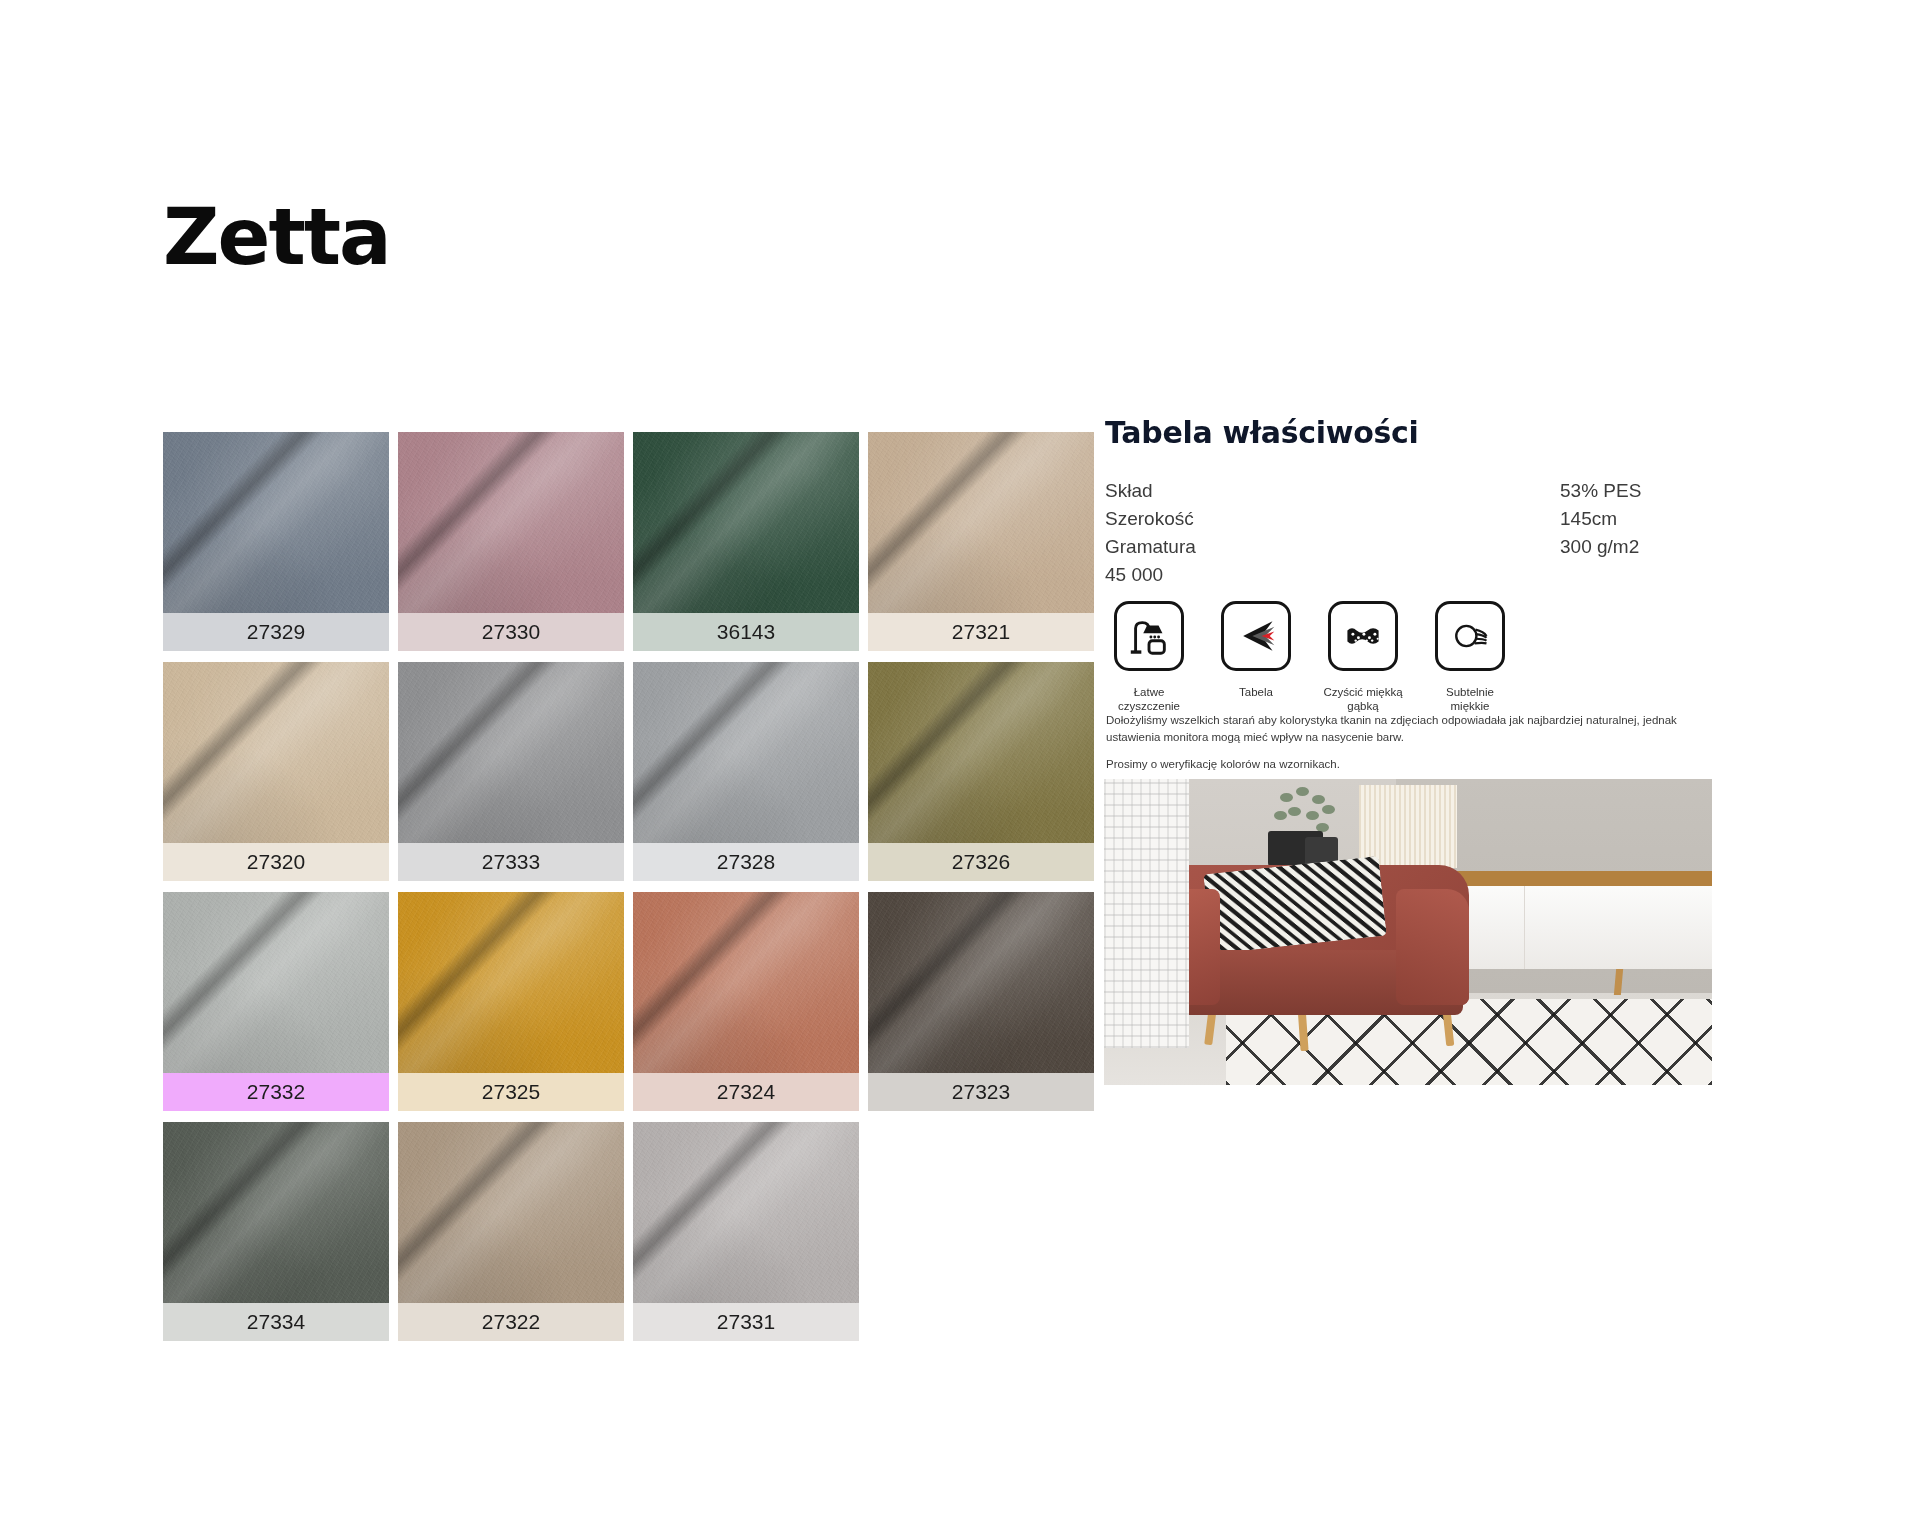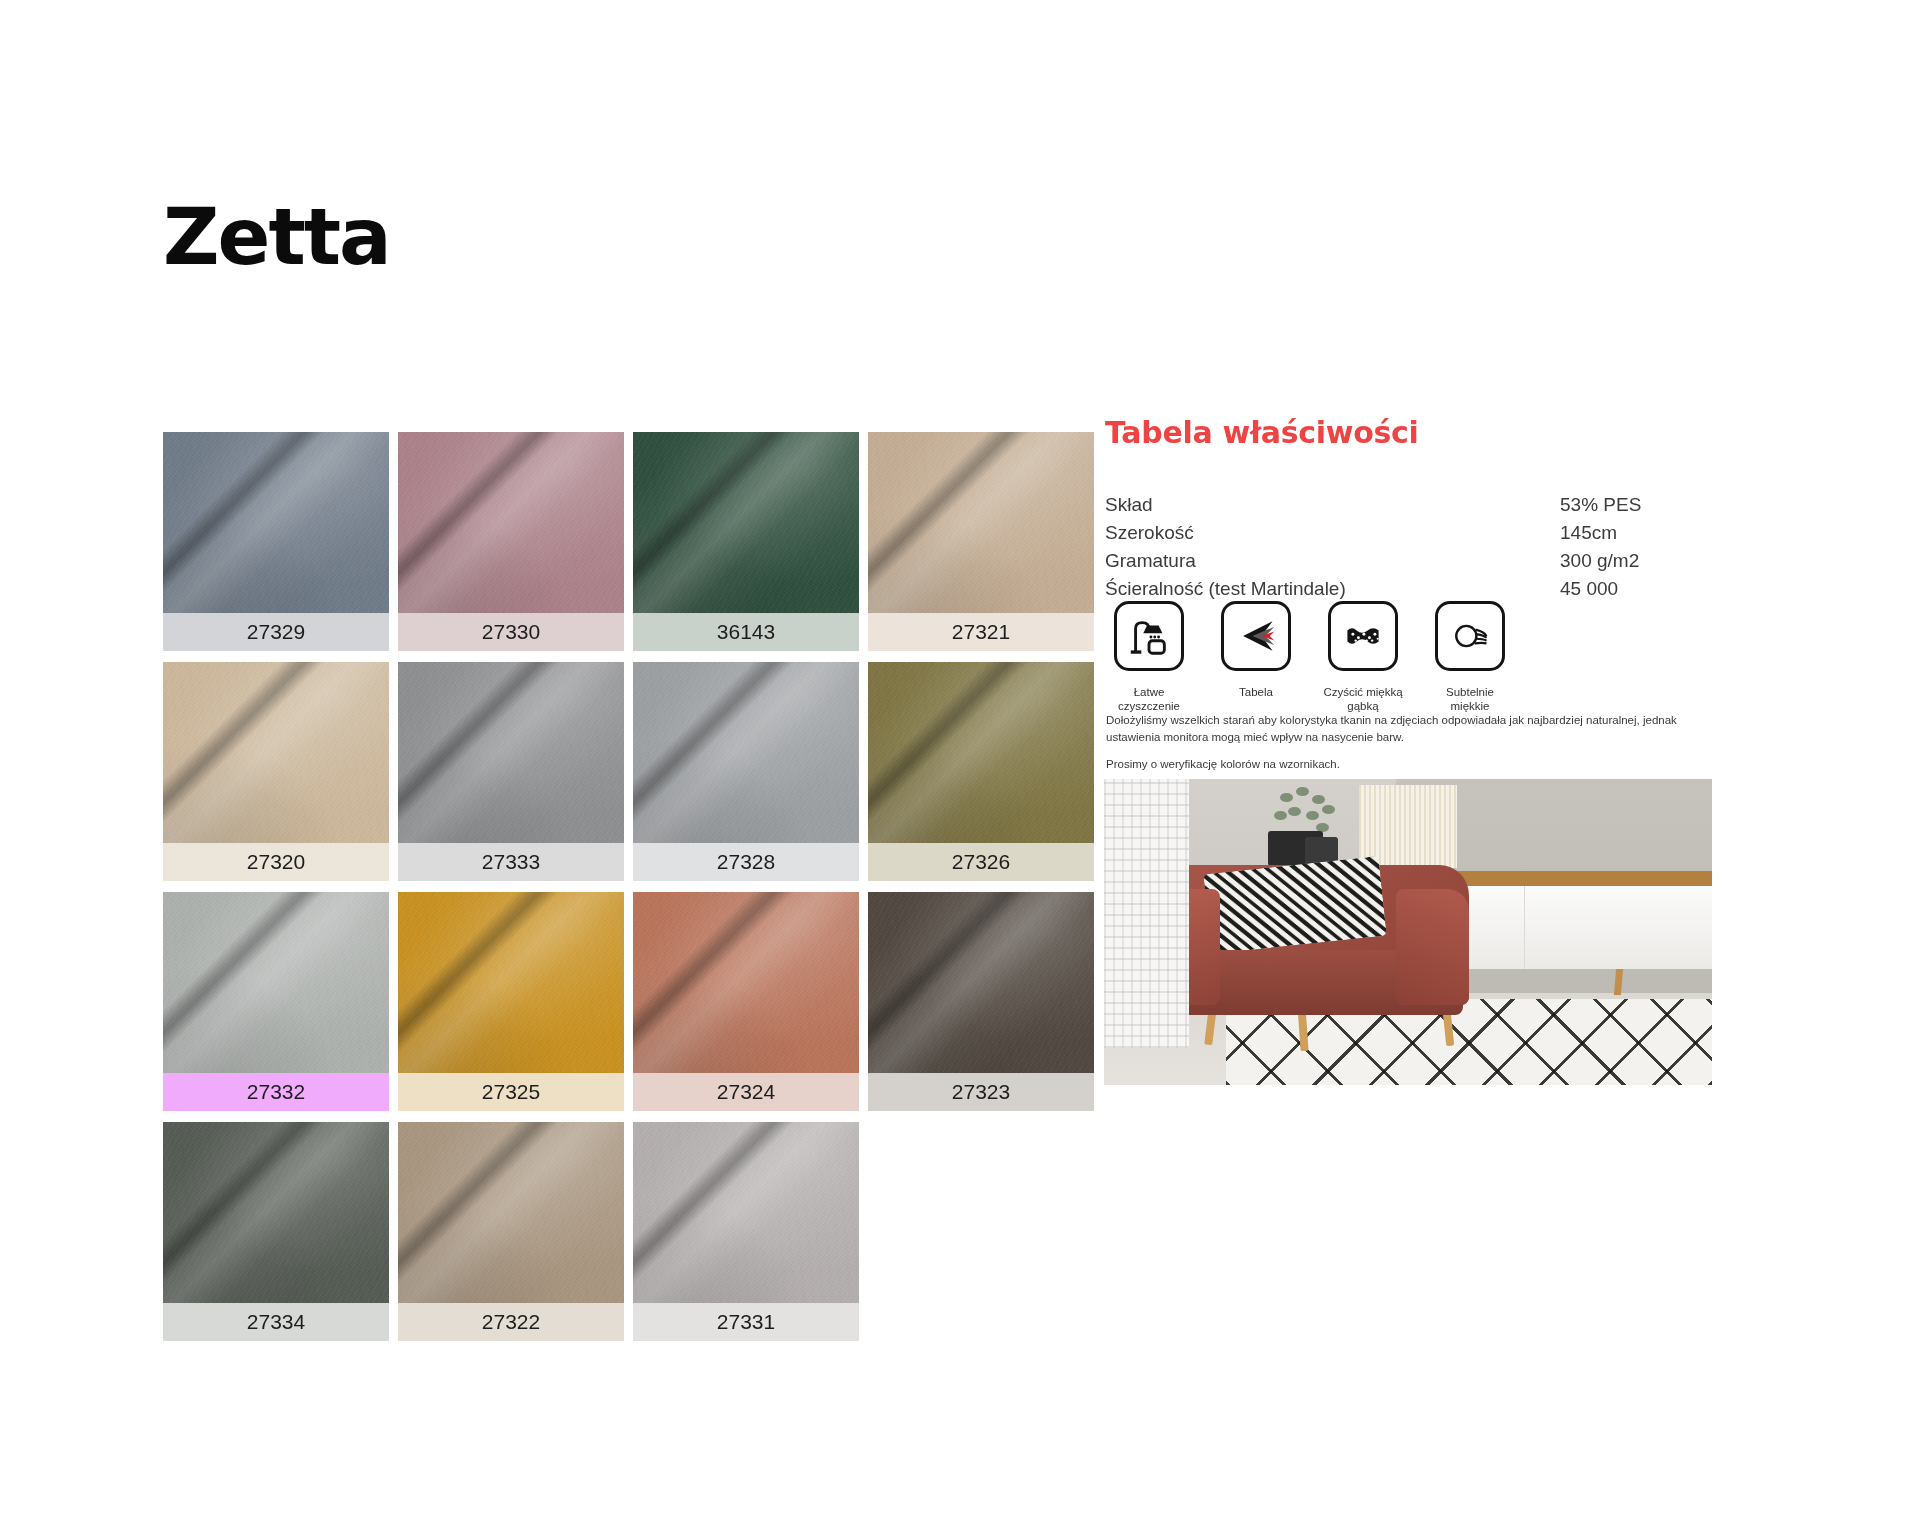--- a/index.html
+++ b/index.html
@@ -74,22 +74,22 @@
     position:relative; z-index:3;
     height:38px; line-height:38px;
     text-align:center;
     font-size:21px; color:#1d1d1d;
     font-family:"Liberation Sans", sans-serif;
   }
 
   
   .props { position:absolute; left:1105px; top:415px; width:640px; }
   .props h2 {
-    font-size:30px; font-weight:700; color:#ef4444;
-    letter-spacing:-0.3px; margin-bottom:41px;
+    font-size:30px; font-weight:700; color:#0f172a;
+    letter-spacing:-0.3px; margin-bottom:27px;
     font-family:"DejaVu Sans", sans-serif;
   }
   .prop-table { width:100%; }
   .prop-row { display:flex; font-size:19px; color:#3c3c3c; line-height:1.48; }
   .prop-key { width:455px; }
   .prop-val { flex:1; }
 
   
   .icons { position:absolute; left:1108px; top:601px; display:flex; gap:25px; }
   .icon-cell { width:82px; text-align:center; }
@@ -341,21 +341,20 @@
         </div>
         <div class="prop-row">
           <div class="prop-key">Szerokość</div>
           <div class="prop-val">145cm</div>
         </div>
         <div class="prop-row">
           <div class="prop-key">Gramatura</div>
           <div class="prop-val">300 g/m2</div>
         </div>
         <div class="prop-row">
-          <div class="prop-key">Ścieralność (test Martindale)</div>
           <div class="prop-val">45 000</div>
         </div>
       </div>
   </div>
 
   <div class="icons" id="icon-strip">
       <div class="icon-cell">
         <div class="icon-box">
           <svg viewBox="0 0 48 48" width="46" height="46">
             <path d="M10 40 V16 q0-6 7-6 q7 0 7 7" fill="none" stroke="#141414" stroke-width="3"></path>

